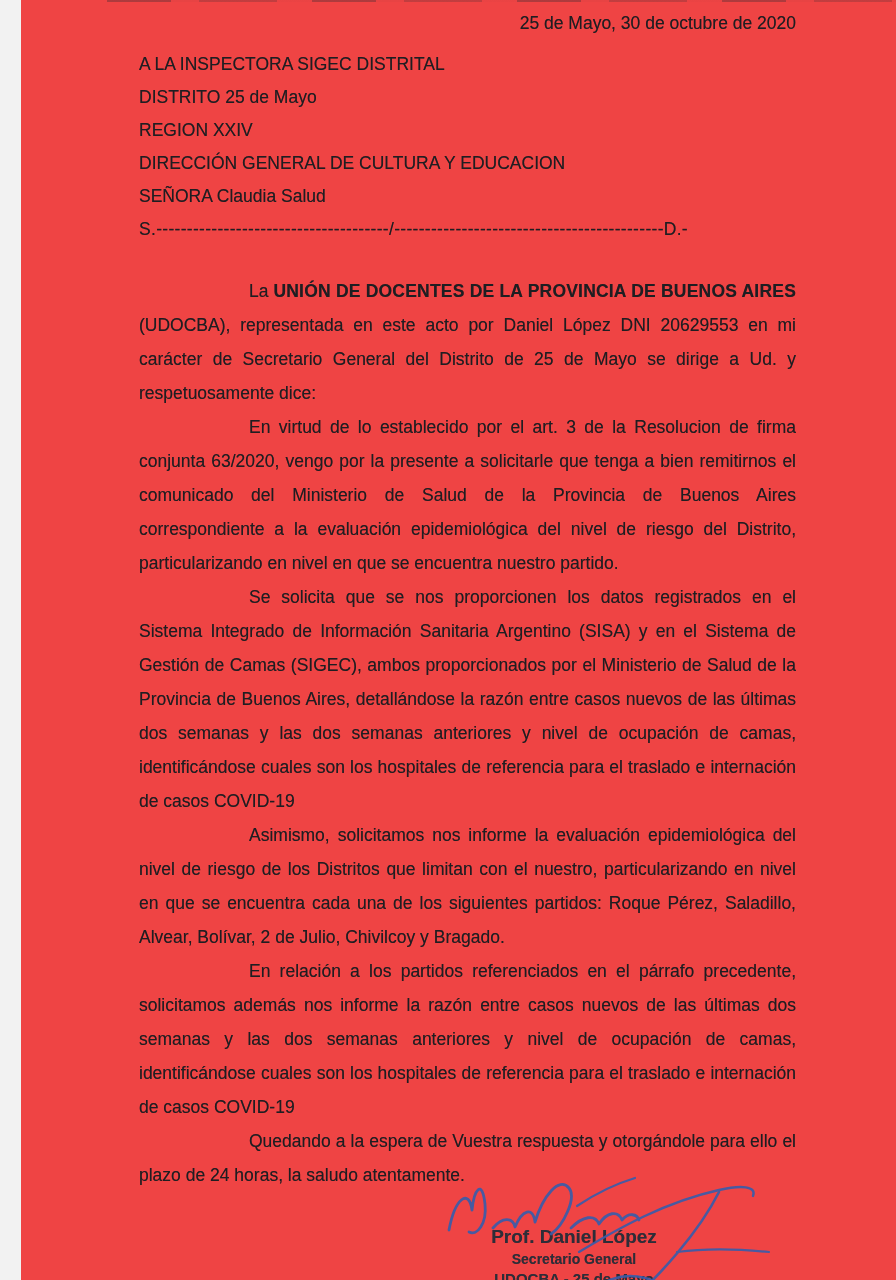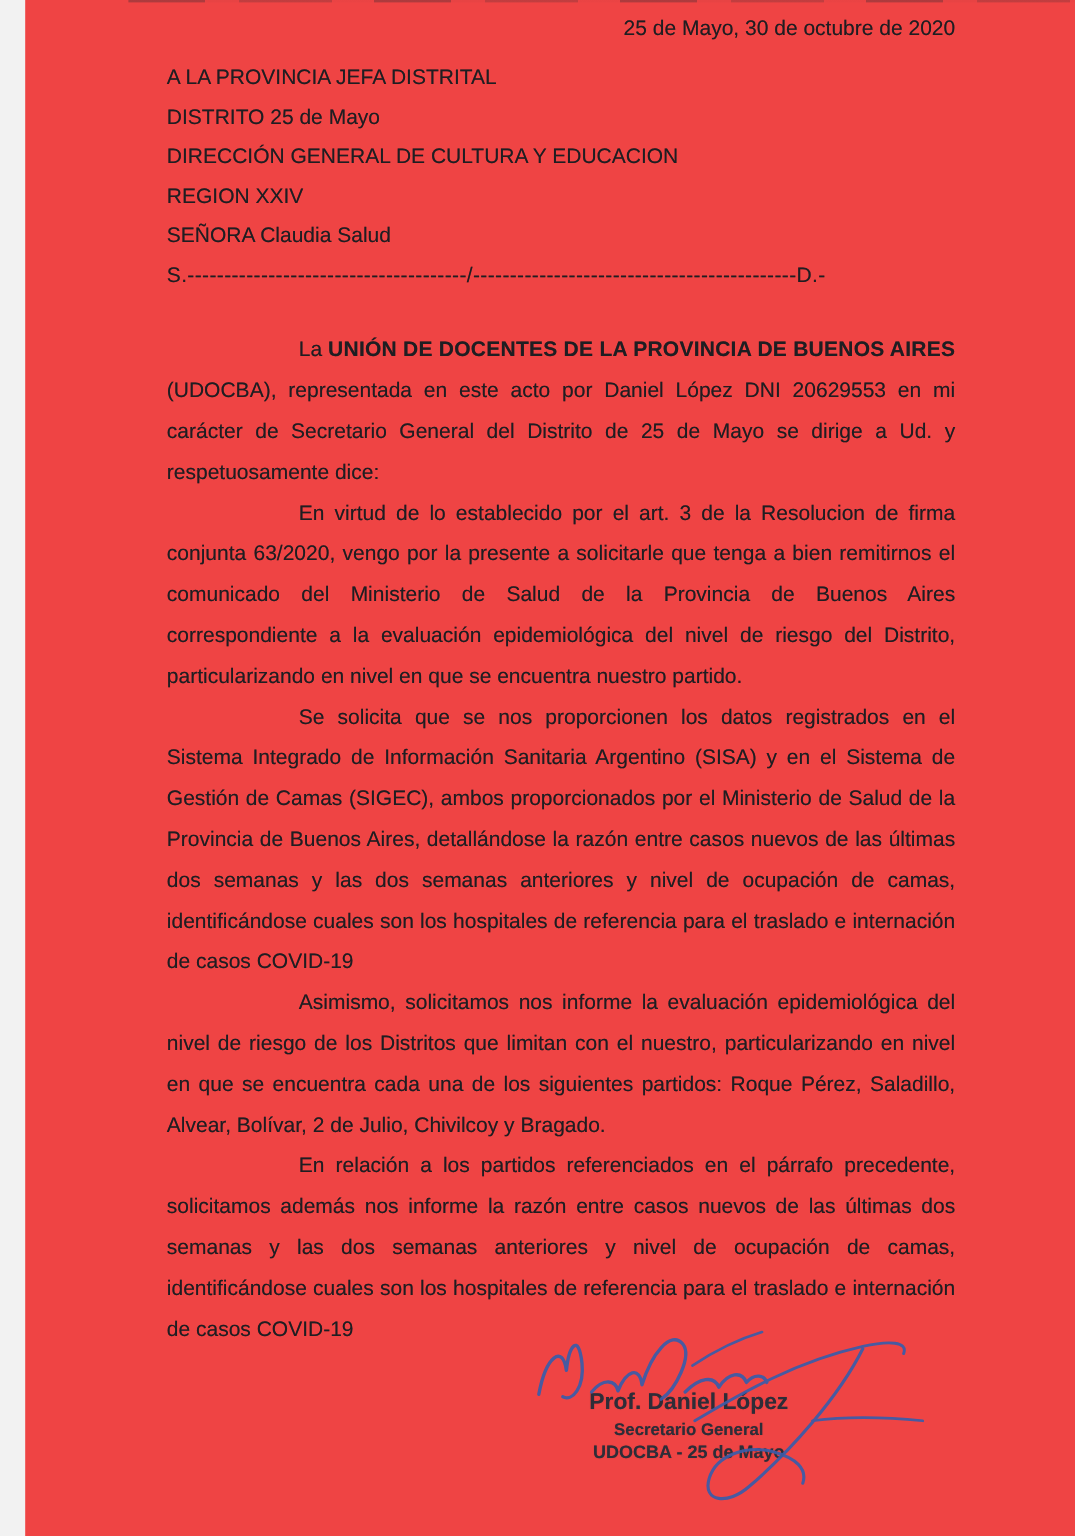--- a/index.html
+++ b/index.html
@@ -79,34 +79,35 @@
 <body>
 
 <div class="page">
   <div class="scan-top"></div>
 
   <div class="content">
 
     <div class="date-line">25 de Mayo, 30 de octubre de 2020</div>
 
     <div class="recipient">
-      <div>A LA PROVINCIA JEFA DISTRITAL</div>
+      <div>A LA INSPECTORA SIGEC DISTRITAL</div>
       <div>DISTRITO 25 de Mayo</div>
+      <div>REGION XXIV</div>
       <div>DIRECCIÓN GENERAL DE CULTURA Y EDUCACION</div>
-      <div>REGION XXIV</div>
       <div>SEÑORA Claudia Salud</div>
       <div class="salutation-line">S.--------------------------------------/--------------------------------------------D.-</div>
     </div>
 
     <div class="letter-body">
       <p><span>La </span><strong>UNIÓN DE DOCENTES DE LA PROVINCIA DE BUENOS AIRES</strong><span> (UDOCBA), representada en este acto por Daniel López DNI 20629553 en mi carácter de Secretario General del Distrito de 25 de Mayo se dirige a Ud. y respetuosamente dice:</span></p>
       <p>En virtud de lo establecido por el art. 3 de la Resolucion de firma conjunta 63/2020, vengo por la presente a solicitarle que tenga a bien remitirnos el comunicado del Ministerio de Salud de la Provincia de Buenos Aires correspondiente a la evaluación epidemiológica del nivel de riesgo del Distrito, particularizando en nivel en que se encuentra nuestro partido.</p>
       <p>Se solicita que se nos proporcionen los datos registrados en el Sistema Integrado de Información Sanitaria Argentino (SISA) y en el Sistema de Gestión de Camas (SIGEC), ambos proporcionados por el Ministerio de Salud de la Provincia de Buenos Aires, detallándose la razón entre casos nuevos de las últimas dos semanas y las dos semanas anteriores y nivel de ocupación de camas, identificándose cuales son los hospitales de referencia para el traslado e internación de casos COVID-19</p>
       <p>Asimismo, solicitamos nos informe la evaluación epidemiológica del nivel de riesgo de los Distritos que limitan con el nuestro, particularizando en nivel en que se encuentra cada una de los siguientes partidos: Roque Pérez, Saladillo, Alvear, Bolívar, 2 de Julio,  Chivilcoy y Bragado.</p>
       <p>En relación a los partidos referenciados en el párrafo precedente, solicitamos además nos informe la razón entre casos nuevos de las últimas dos semanas y las dos semanas anteriores y nivel de ocupación de camas, identificándose cuales son los hospitales de referencia para el traslado e internación de casos COVID-19</p>
+      <p>Quedando a la espera de Vuestra respuesta y otorgándole para ello el plazo de 24 horas, la saludo atentamente.</p>
     </div>
 
     <div class="sig-area">
       <div class="stamp">
         <div class="stamp-name">Prof. Daniel López</div>
         <div class="stamp-title">Secretario General</div>
         <div class="stamp-org">UDOCBA - 25 de Mayo</div>
       </div>
       <svg class="sig-svg" width="400" height="170" viewBox="0 0 400 170" fill="none" stroke="#3a5ca9" stroke-linecap="round" stroke-linejoin="round" opacity="0.92">
         <path stroke-width="2.8" d="M30,58 C36,26 50,16 53,38 C55,18 63,6 66,32 C68,52 58,64 50,60"></path>

